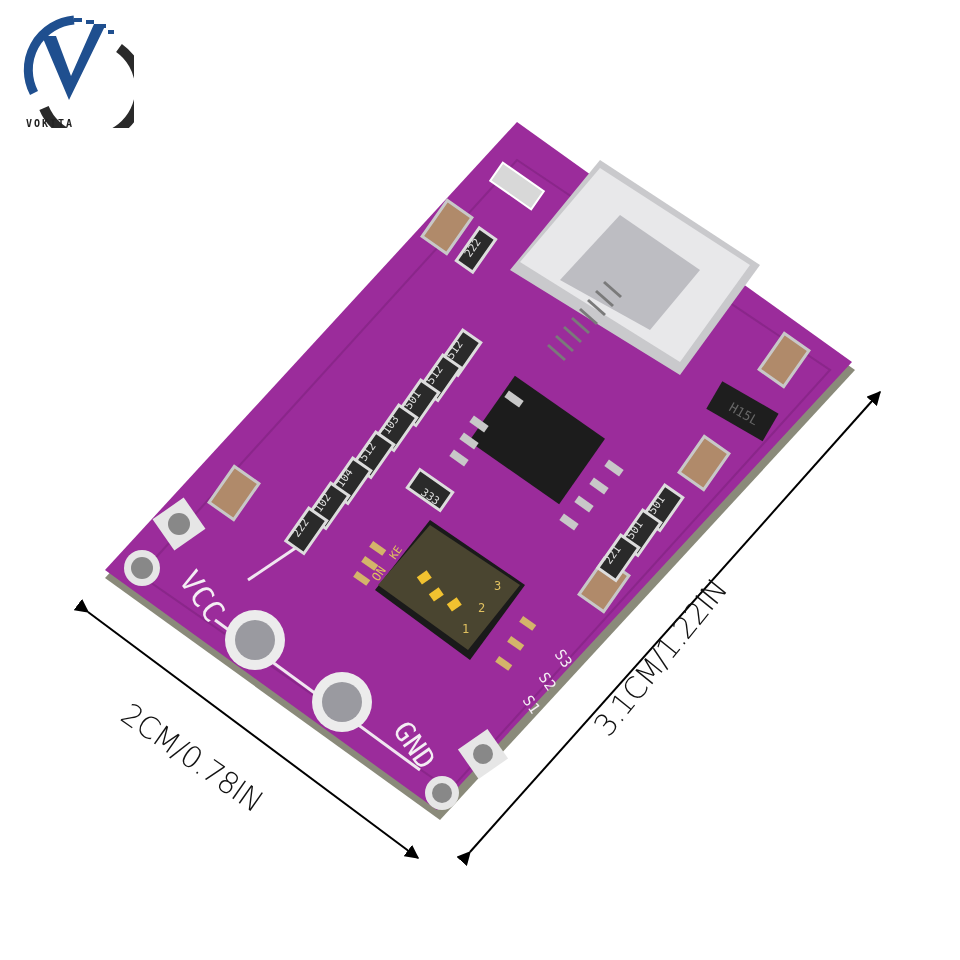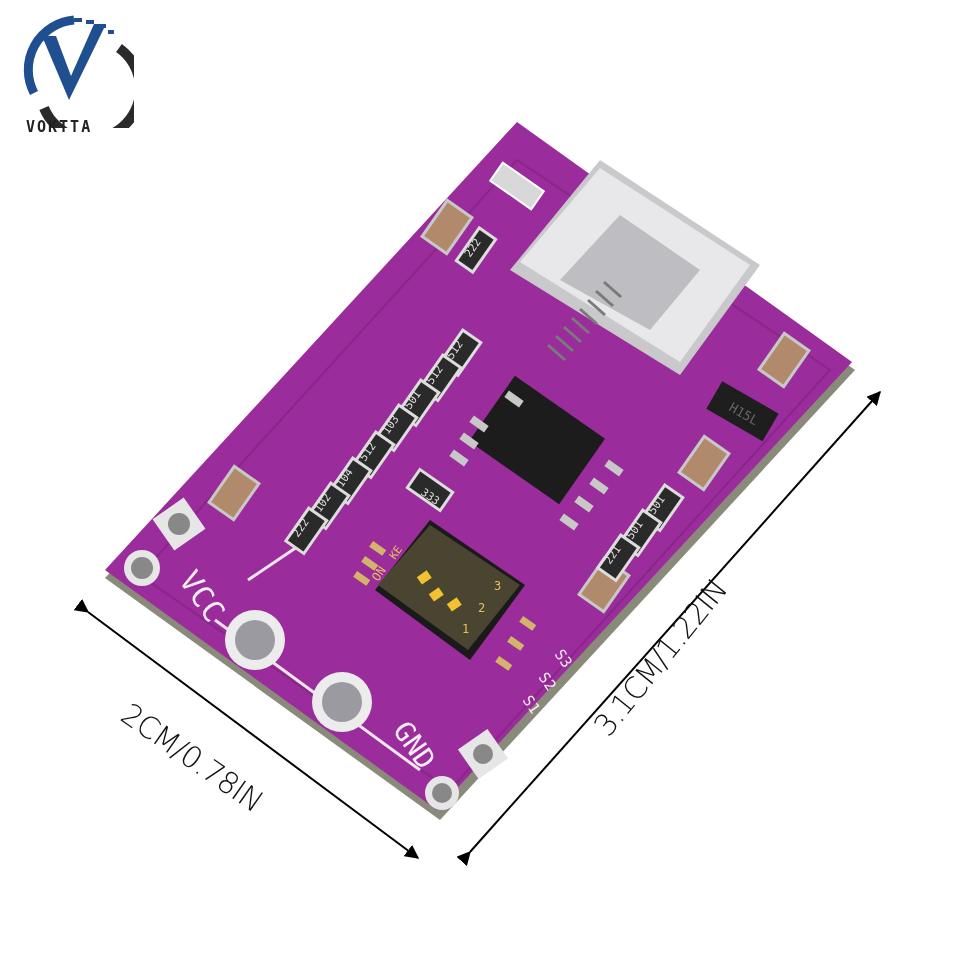--- a/index.html
+++ b/index.html
@@ -1,19 +1,19 @@
 <!DOCTYPE html>
 <html><head>
 <meta charset="utf-8">
 <style>
   html, body { margin: 0; padding: 0; background: #ffffff; }
   body { width: 960px; height: 960px; position: relative; overflow: hidden; font-family: "DejaVu Sans", sans-serif; }
   .stage { position: absolute; left: 0; top: 0; width: 960px; height: 960px; }
   .logo { position: absolute; left: 14px; top: 8px; width: 120px; height: 130px; }
-  .logo-text { position: absolute; left: 26px; top: 118px; font-family: "DejaVu Sans Mono", monospace; font-size: 15px; letter-spacing: 2px; color: #222; font-weight: bold; }
+  .logo-text { position: absolute; left: 26px; top: 118px; font-family: "DejaVu Sans Mono", monospace; font-size: 10px; letter-spacing: 2px; color: #222; font-weight: bold; }
   .dim-label { position: absolute; font-family: "DejaVu Sans", sans-serif; font-size: 30px; color: #111; font-weight: 300; white-space: nowrap; transform-origin: center center; letter-spacing: -1px; }
   .dim-width { left: 110px; top: 740px; transform: rotate(35deg); }
   .dim-length { left: 565px; top: 640px; transform: rotate(-51deg); }
   svg text { font-family: "DejaVu Sans Mono", monospace; }
 </style>
 </head>
 <body>
 
 <div class="stage">
 

